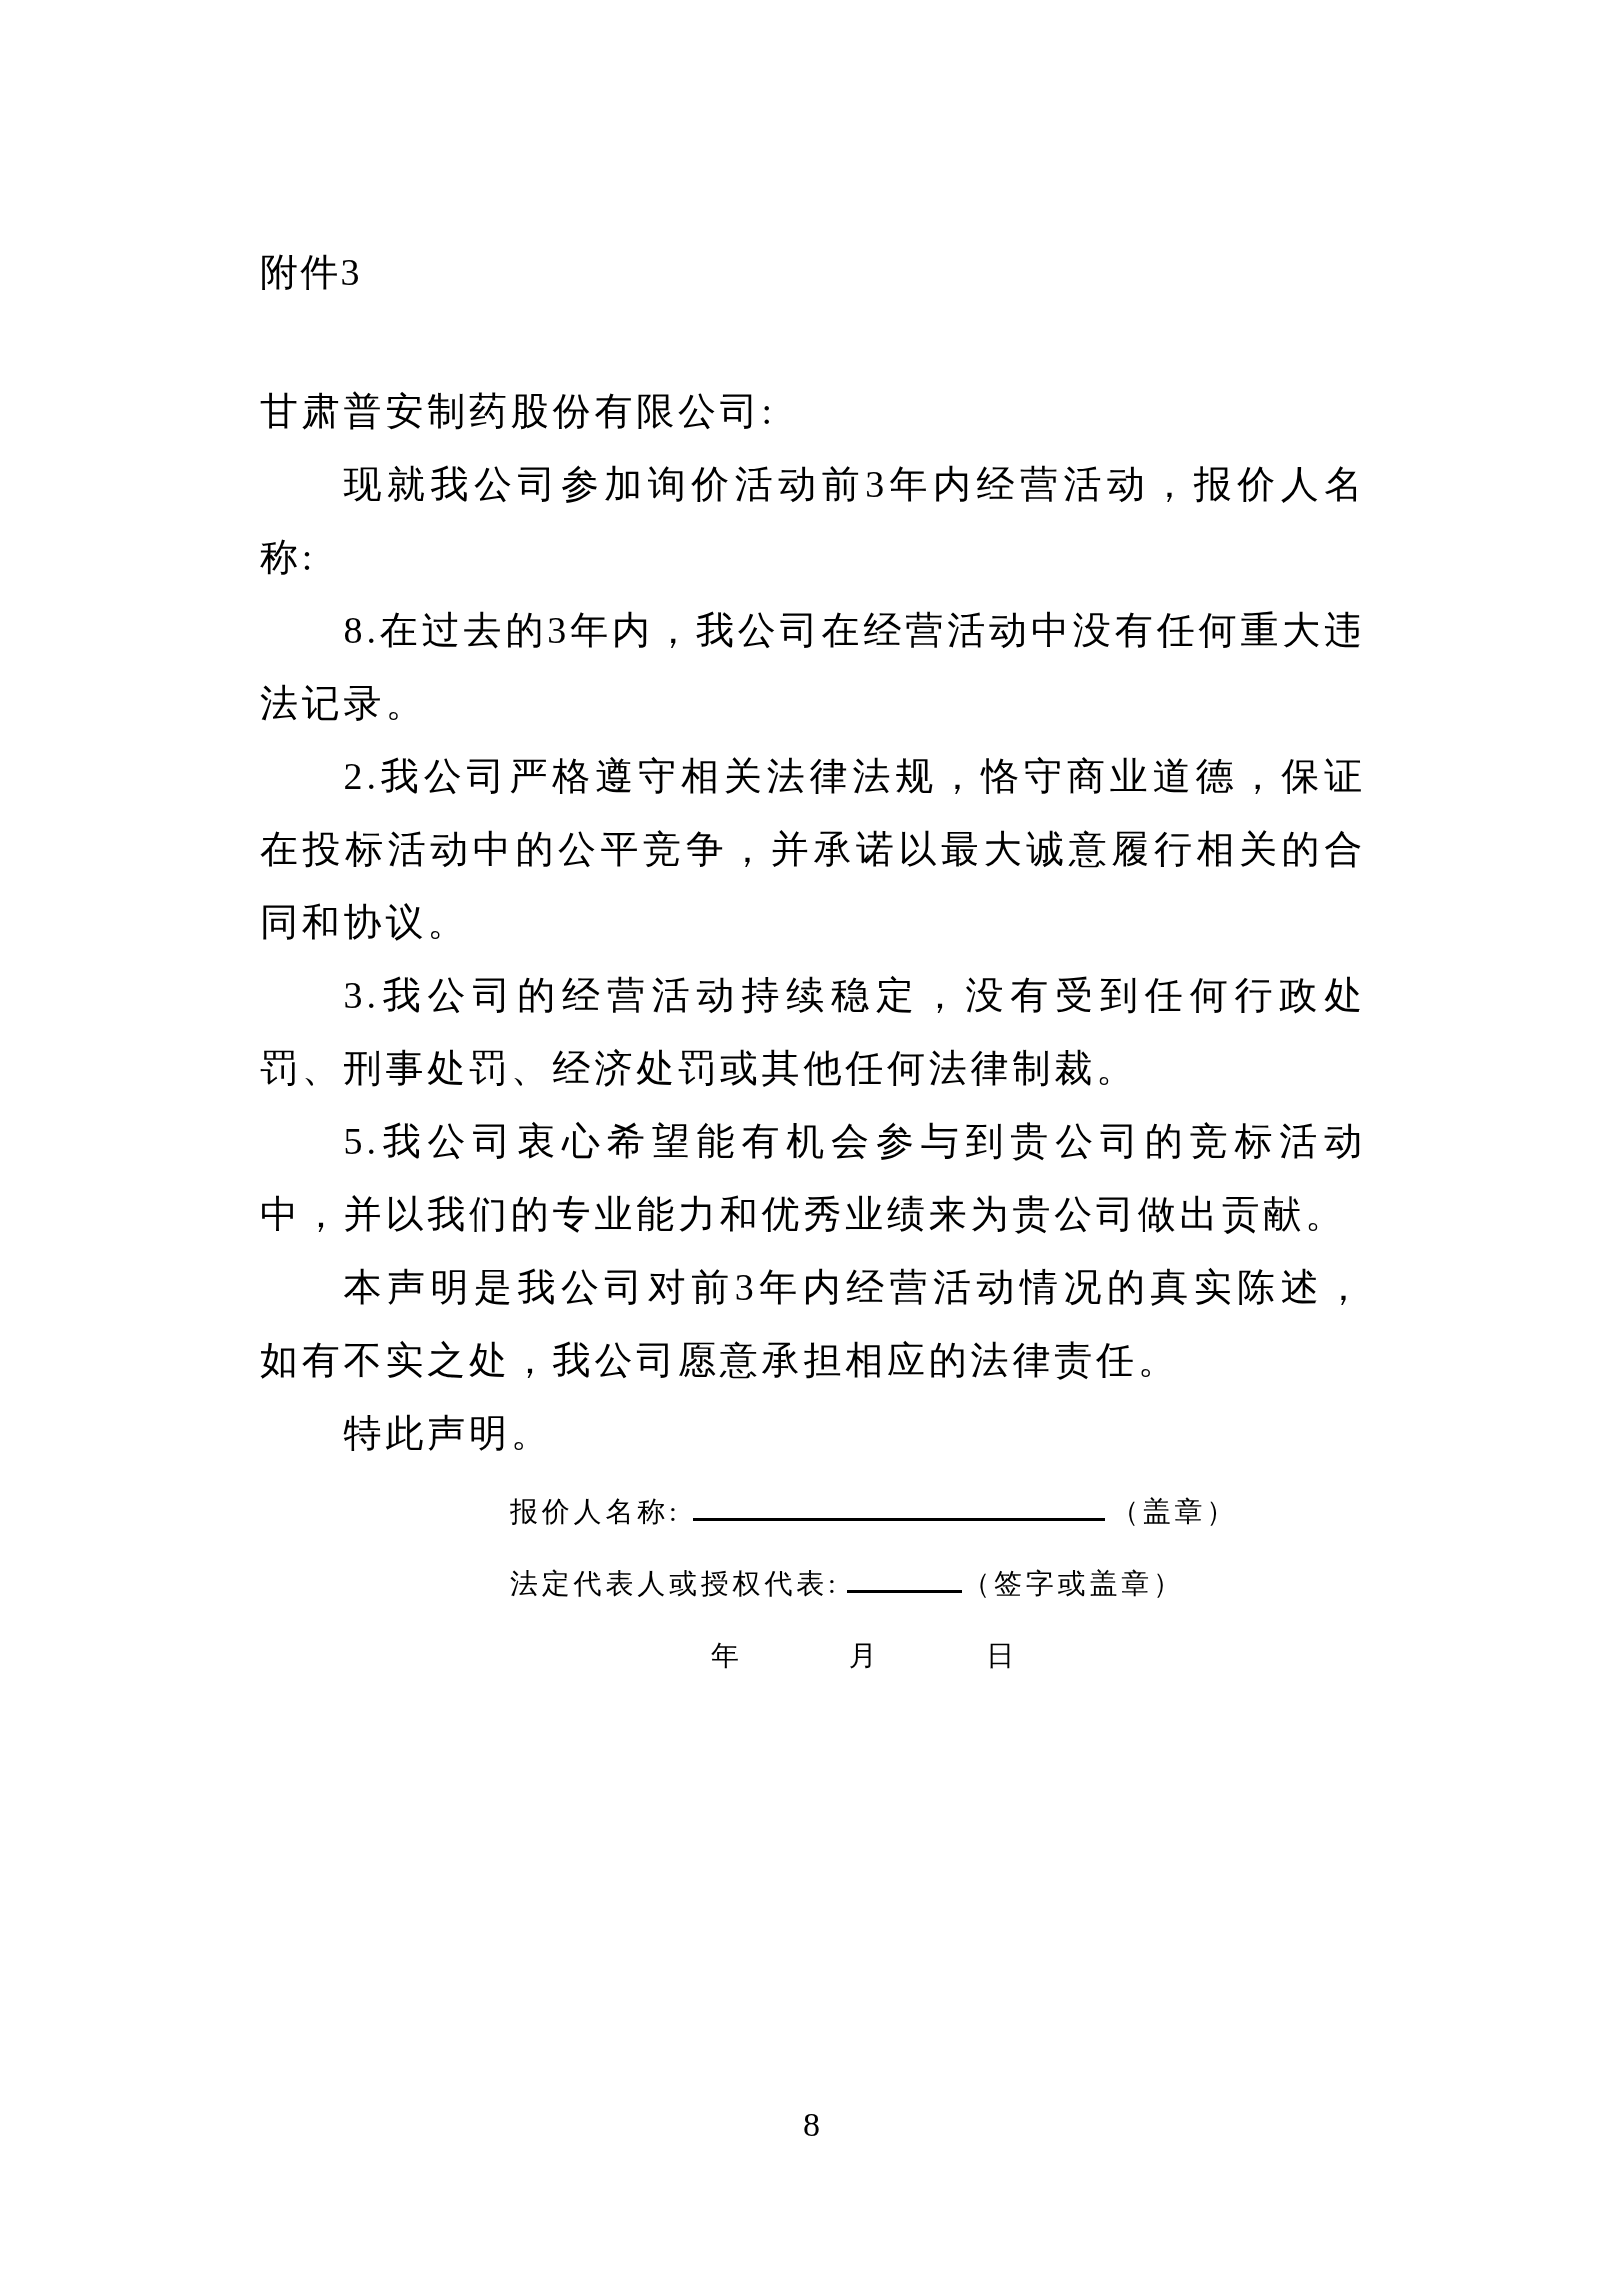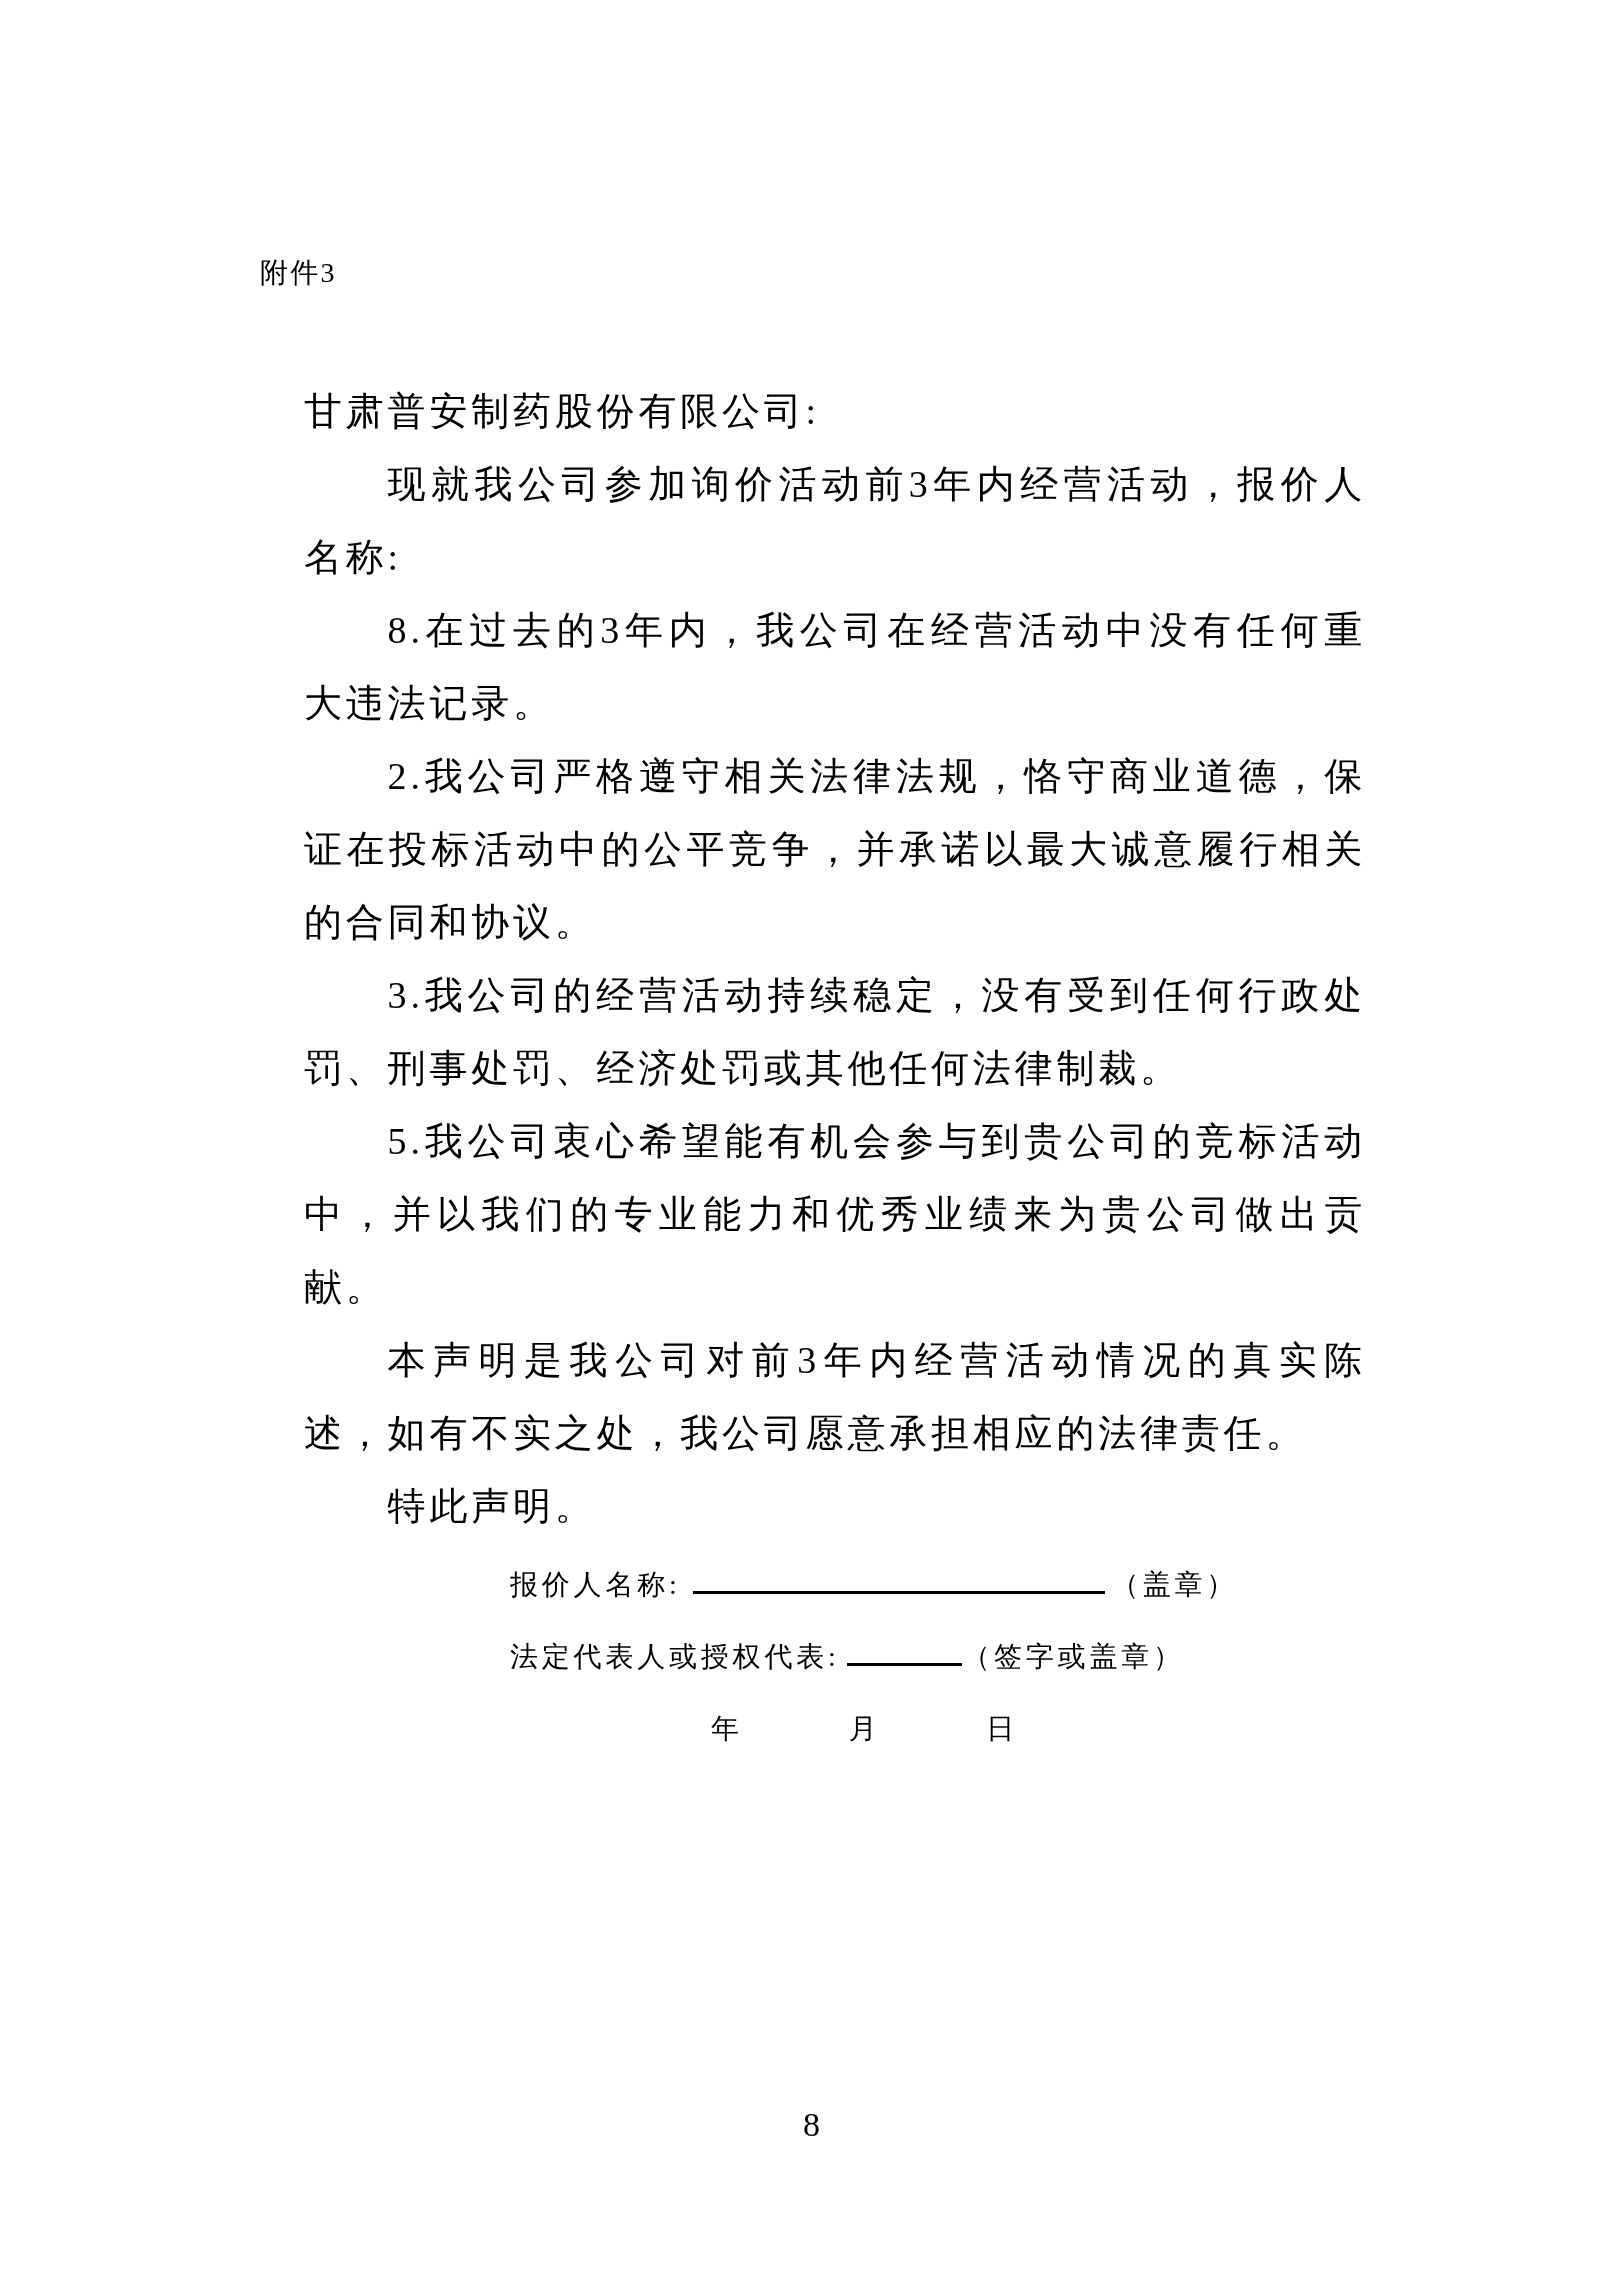--- a/index.html
+++ b/index.html
@@ -9,40 +9,39 @@
     height: 2295px;
     background: #ffffff;
     color: #000000;
     font-family: "Liberation Serif", serif;
     overflow: hidden;
   }
   .content {
     padding: 246px 257px 0 260px;
   }
   .attachment-label {
-    font-size: 28px;
+    font-size: 38px;
     line-height: 53px;
     letter-spacing: 2.3px;
   }
   .doc-title {
     margin-top: 67px;
     text-align: center;
     font-weight: bold;
     font-size: 57px;
     line-height: 99px;
     letter-spacing: 1.5px;
   }
   .body-text {
     margin-top: 76px;
     font-size: 38px;
     line-height: 73px;
     letter-spacing: 3.8px;
     text-align: justify;
     text-align-last: left;
-    margin-left: 44px;
   }
   .body-text p { margin: 0; }
   .body-text p.indent { text-indent: 2.2em; }
   .sig-block {
     margin-top: 6.1px;
     font-size: 28px;
     line-height: 72px;
     letter-spacing: 3.8px;
   }
   .sig-line { margin-left: 250px; white-space: nowrap; }

